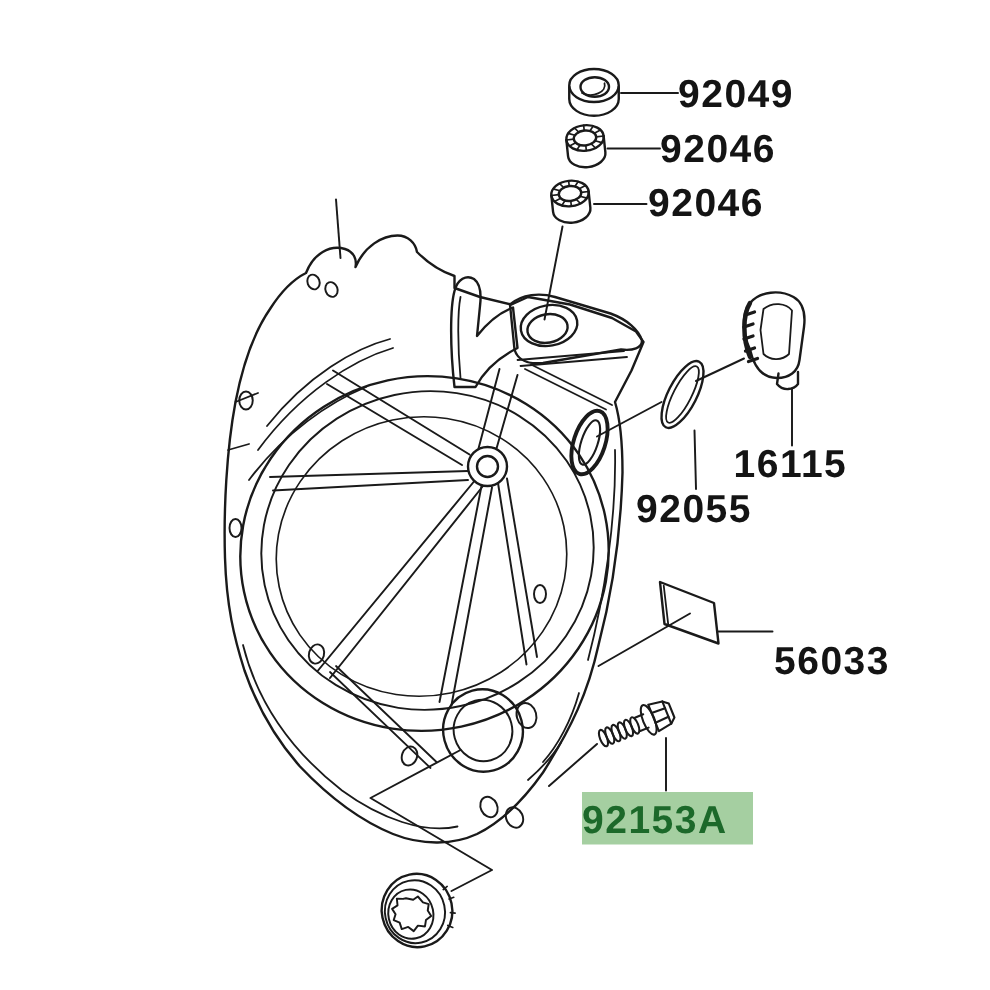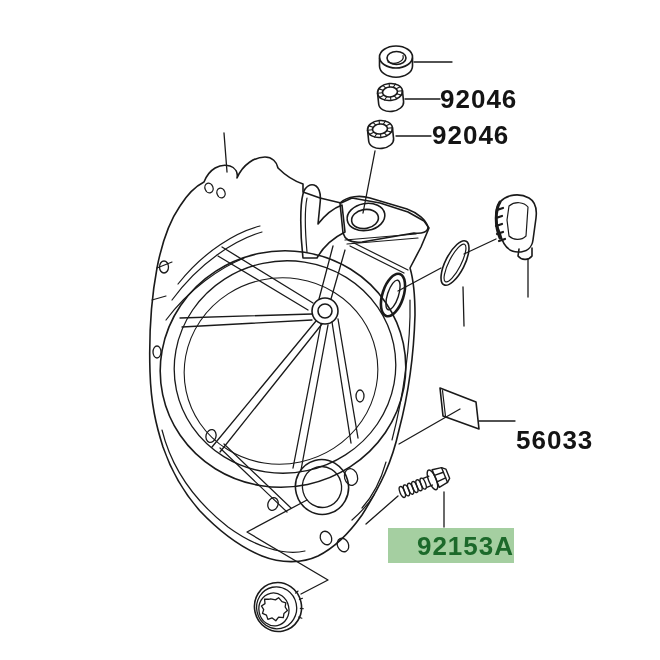--- a/index.html
+++ b/index.html
@@ -15,21 +15,21 @@
   }
   .lbl-92049{left:452px;top:49px;}
   .lbl-92046-1{left:440px;top:86px;}
   .lbl-92046-2{left:432px;top:122px;}
   .lbl-14032{left:185px;top:105px;}
   .lbl-16115{left:489px;top:296px;}
   .lbl-92055{left:424px;top:326px;}
   .lbl-56033{left:516px;top:404px;margin-top:23px;}
   .highlight-box{
     position:absolute;left:388px;top:528px;width:114px;height:35px;
-    background:#a5cfa1;display:flex;align-items:center;justify-content:flex-end;padding-left:12px;
+    background:#a5cfa1;display:flex;align-items:center;justify-content:flex-start;
   }
   .highlight-box .part-label{
     position:static;color:#1c692a;
   }
 </style>
 </head>
 <body>
 
 <div id="stage">
 
@@ -232,20 +232,23 @@
       <line x1="528" y1="259" x2="528" y2="297"></line>
       <line x1="463" y1="287" x2="464" y2="326"></line>
       <line x1="460" y1="409" x2="399" y2="444"></line>
       <line x1="479" y1="421" x2="515" y2="421"></line>
       <line x1="398" y1="496" x2="366" y2="524"></line>
       <line x1="444" y1="492" x2="444" y2="527"></line>
       <polyline points="307,500 247,532 328,580 301,594"></polyline>
     </g>
   </svg>
 
+  <div class="part-label lbl-92049">92049</div>
   <div class="part-label lbl-92046-1">92046</div>
   <div class="part-label lbl-92046-2">92046</div>
+  <div class="part-label lbl-16115">16115</div>
+  <div class="part-label lbl-92055">92055</div>
   <div class="part-label lbl-56033">56033</div>
   <div class="highlight-box">
     <span class="part-label">92153A</span>
   </div>
 
 </div>
 
 </body></html>

